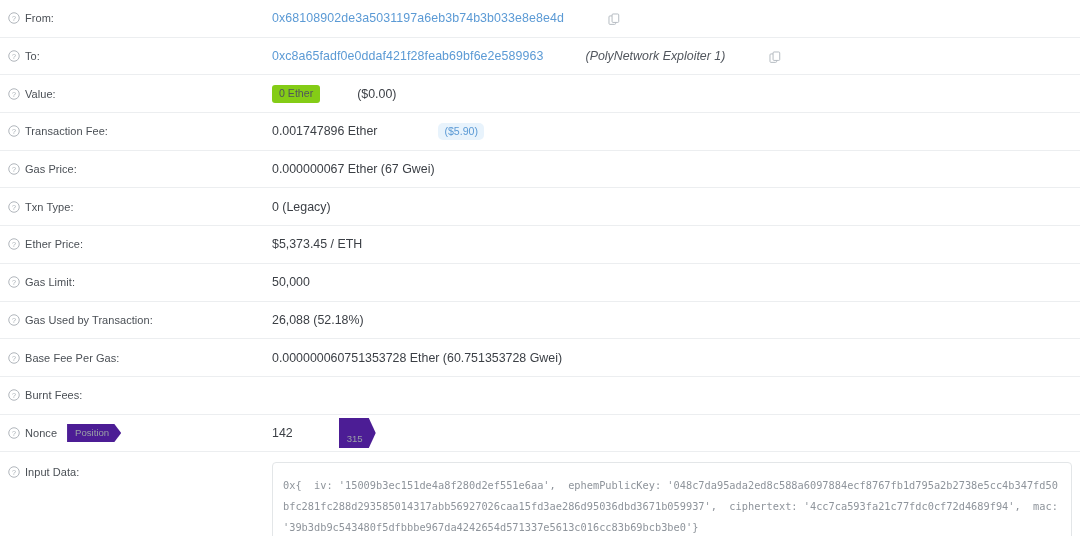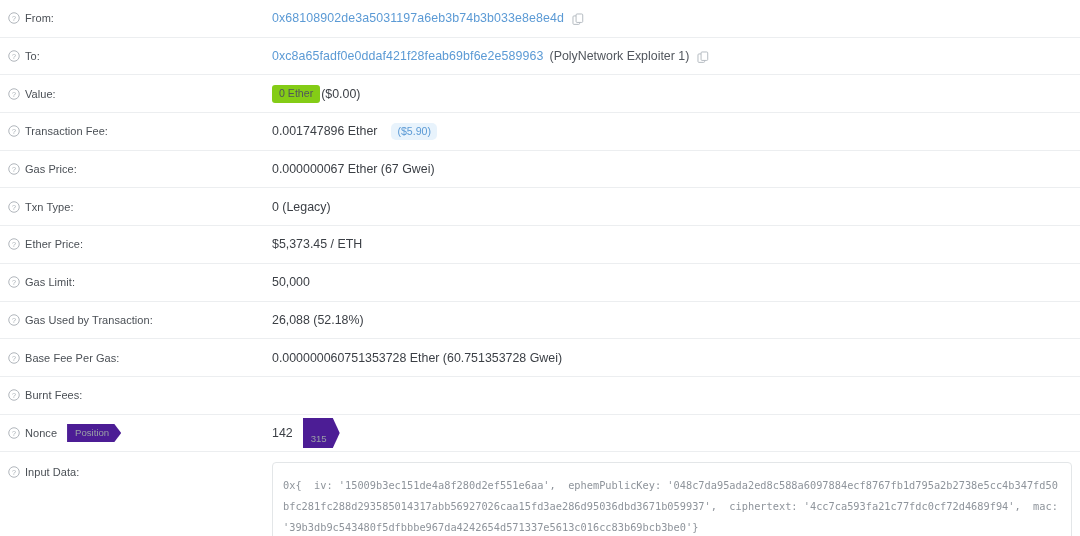--- a/index.html
+++ b/index.html
@@ -51,20 +51,21 @@
   .value-cell {
     flex: 1 1 auto;
     display: flex;
     align-items: center;
     min-height: 36.7px;
     font-size: 12.4px;
     color: #3b3f45;
     padding-right: 8px;
     box-sizing: border-box;
     flex-wrap: wrap;
+    gap: 36px;
   }
 
   
   .help-icon {
     display: inline-block;
     width: 12px;
     height: 12px;
     flex: 0 0 12px;
     margin-right: 5px;
     position: relative;
@@ -88,20 +89,21 @@
     color: #5b9ad5;
     text-decoration: none;
     font-size: 12.4px;
     letter-spacing: 0.1px;
   }
 
   .name-tag {
     color: #51565d;
     font-size: 12.4px;
     margin-left: 6px;
+    font-style: italic;
   }
 
   
   .pill-grey {
     display: inline-block;
     background: #84cc16;
     color: #50555b;
     font-size: 10.6px;
     padding: 3px 7px 3px 7px;
     border-radius: 3px;
@@ -117,21 +119,21 @@
 
   
   .pill-blue {
     display: inline-block;
     background: #e8f3fc;
     color: #5b9ad5;
     font-size: 10.6px;
     padding: 3px 6px;
     border-radius: 5px;
     line-height: 1.1;
-    margin-left: 14px;
+    margin-left: 25px;
     white-space: nowrap;
   }
 
   
   .ribbon {
     display: inline-block;
     position: relative;
     background: #4c1d95;
     color: #9aa0a6;
     font-size: 9.6px;

